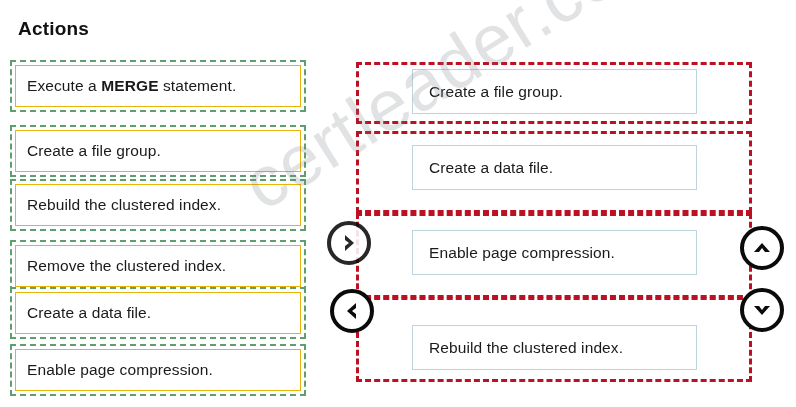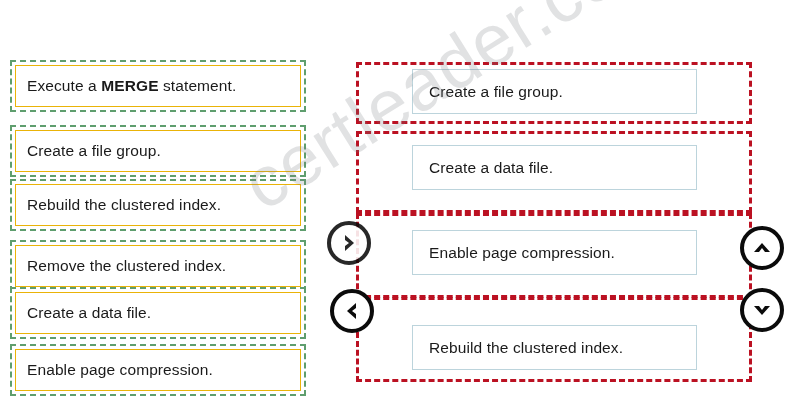--- a/index.html
+++ b/index.html
@@ -128,20 +128,21 @@
   }
   .circle-btn svg { display: block; }
 
   .ghost { opacity: 0.88; }
 </style>
 </head>
 <body>
 
 <div id="stage">
 
+  <div class="heading" id="actions-heading">Actions</div>
 
   <div class="action-tile" style="top:60px">
     <div class="action-inner">
       <span class="action-label"><span>Execute a </span><b>MERGE</b><span> statement.</span></span>
     </div>
   </div>
 
   <div class="action-tile" style="top:125px">
     <div class="action-inner">
       <span class="action-label">Create a file group.</span>

